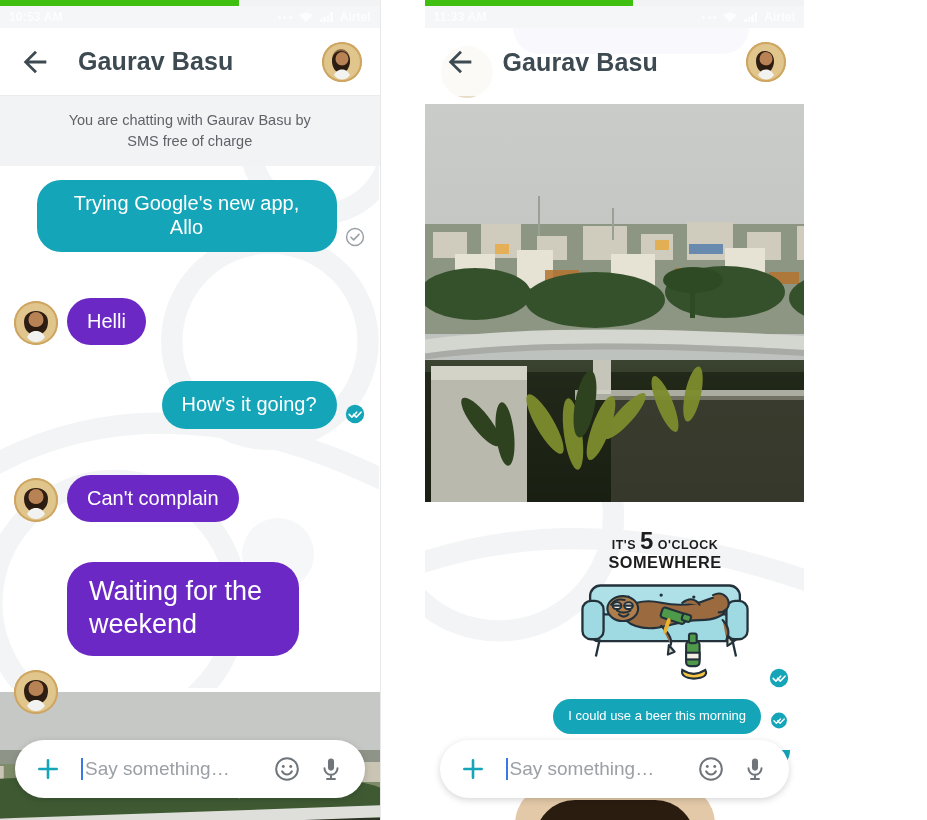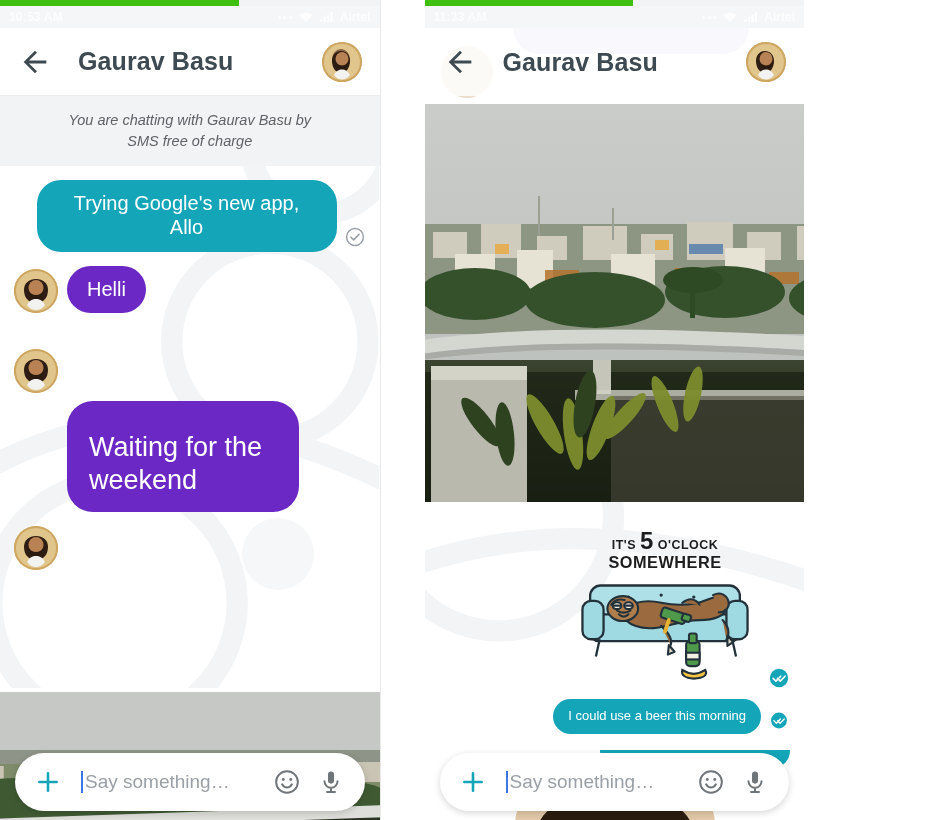--- a/index.html
+++ b/index.html
@@ -70,51 +70,51 @@
   }
   .convo-inner { position: relative; z-index: 2; }
 
   .daystamp {
     text-align: center; padding: 14px 0 16px;
     font-size: 14.5px; font-weight: bold; color: #5b6b76; letter-spacing: .6px;
   }
   .sysmsg {
     background: #f1f3f4; color: #5f6368;
     font-size: 14.5px; text-align: center;
-    padding: 14px 56px; line-height: 1.45; font-style: italic;
+    padding: 14px 56px; line-height: 1.45;
   }
 
   .row { display: flex; align-items: flex-end; padding: 0 14px; margin-top: 14px; }
   .row.out { justify-content: flex-end; text-align: center; }
   .row.in  { justify-content: flex-start; }
   .row-avatar {
     width: 44px; height: 44px; border-radius: 50%; flex: 0 0 44px;
     overflow: hidden; background: #c9a15e; margin-right: 9px;
   }
   .row-avatar.spacer { background: transparent; }
 
   .bubble {
     border-radius: 24px; padding: 11px 20px 12px;
     max-width: 300px; line-height: 1.22; word-wrap: break-word;
   }
   .bubble.teal   { background: #14a5b8; color: #ffffff; }
-  .bubble.purple { background: #6b28c4; color: #ffffff; }
+  .bubble.purple { background: #6b28c4; color: #ffffff; margin-top: 32px; }
   .bubble.sz-md  { font-size: 20px; }
-  .bubble.sz-lg  { font-size: 27px; border-radius: 26px; padding: 30px 22px 15px; }
+  .bubble.sz-lg  { font-size: 27px; border-radius: 26px; padding: 13px 22px 15px; }
   .bubble.sz-sm  { font-size: 13px; padding: 9px 15px 10px; border-radius: 19px; }
 
   .tick { width: 22px; height: 22px; margin-left: 7px; flex: 0 0 22px; align-self: flex-end; margin-bottom: 4px; }
   .tick.small { width: 19px; height: 19px; }
 
   .photo-msg { margin-top: 6px; }
   .photo { display: block; width: 100%; }
 
   
   .composer {
-    position: absolute; left: 15px; right: 15px; bottom: 9px; height: 58px;
+    position: absolute; left: 15px; right: 15px; bottom: 22px; height: 58px;
     background: #ffffff; border-radius: 29px;
     box-shadow: 0 2px 7px rgba(0,0,0,0.17);
     display: flex; align-items: center; padding: 0 20px; z-index: 70;
   }
   .plus-btn { flex: 0 0 26px; width: 26px; height: 26px; cursor: pointer; }
   .caret { width: 2px; height: 22px; background: #3b78e7; margin-left: 20px; flex: 0 0 2px; }
   .composer-ph {
     flex: 1; font-size: 19px; color: #9aa0a6; margin-left: 2px;
     white-space: nowrap; overflow: hidden;
   }
@@ -208,32 +208,40 @@
               <ellipse cx="22" cy="19" rx="7.5" ry="8" fill="#b88254"></ellipse>
               <path d="M14 21c1 7 4.5 10 8 10s7-3 8-10c-2 3.5-4.8 5-8 5s-6-1.5-8-5z" fill="#2a1a10"></path>
               <path d="M13 36c2.2-4.4 5.5-6 9-6s6.8 1.6 9 6c-2.4 3.4-5.5 5-9 5s-6.6-1.6-9-5z" fill="#f2f2f0"></path>
             </svg>
           </div>
           <div class="bubble purple sz-md">Helli</div>
         </div>
 
         <div style="height:22px"></div>
 
+        <div class="row out">
+          <div class="bubble teal sz-md">How's it going?</div>
+          <svg class="tick" viewBox="0 0 24 24">
+            <circle cx="12" cy="12" r="10" fill="#14a5b8"></circle>
+            <path d="M5.6 12.4l3 3 5.2-5.4M10.4 12.4l3 3 5.2-5.4" fill="none" stroke="#ffffff" stroke-width="1.7" stroke-linecap="round" stroke-linejoin="round"></path>
+          </svg>
+        </div>
 
         <div class="row in">
           <div class="row-avatar">
             <svg viewBox="0 0 44 44" width="44" height="44">
               <circle cx="22" cy="22" r="22" fill="#cfa661"></circle>
               <circle cx="22" cy="22" r="20" fill="#e0c58c"></circle>
               <path d="M10 21c0-7 5-11 12-11s12 4 12 11c0 8-5 13-12 13s-12-5-12-13z" fill="#2e1d12"></path>
               <ellipse cx="22" cy="19" rx="7.5" ry="8" fill="#b88254"></ellipse>
               <path d="M14 21c1 7 4.5 10 8 10s7-3 8-10c-2 3.5-4.8 5-8 5s-6-1.5-8-5z" fill="#2a1a10"></path>
               <path d="M13 36c2.2-4.4 5.5-6 9-6s6.8 1.6 9 6c-2.4 3.4-5.5 5-9 5s-6.6-1.6-9-5z" fill="#f2f2f0"></path>
             </svg>
           </div>
+          <div class="bubble purple sz-md">Can't complain</div>
         </div>
 
         <div class="row in" style="margin-top:8px">
           <div class="row-avatar spacer"></div>
           <div class="bubble purple sz-lg" style="max-width:232px">Waiting for the weekend</div>
         </div>
 
         <div class="row in photo-msg" style="margin-top:14px;align-items:flex-start">
           <div class="row-avatar">
             <svg viewBox="0 0 44 44" width="44" height="44">

